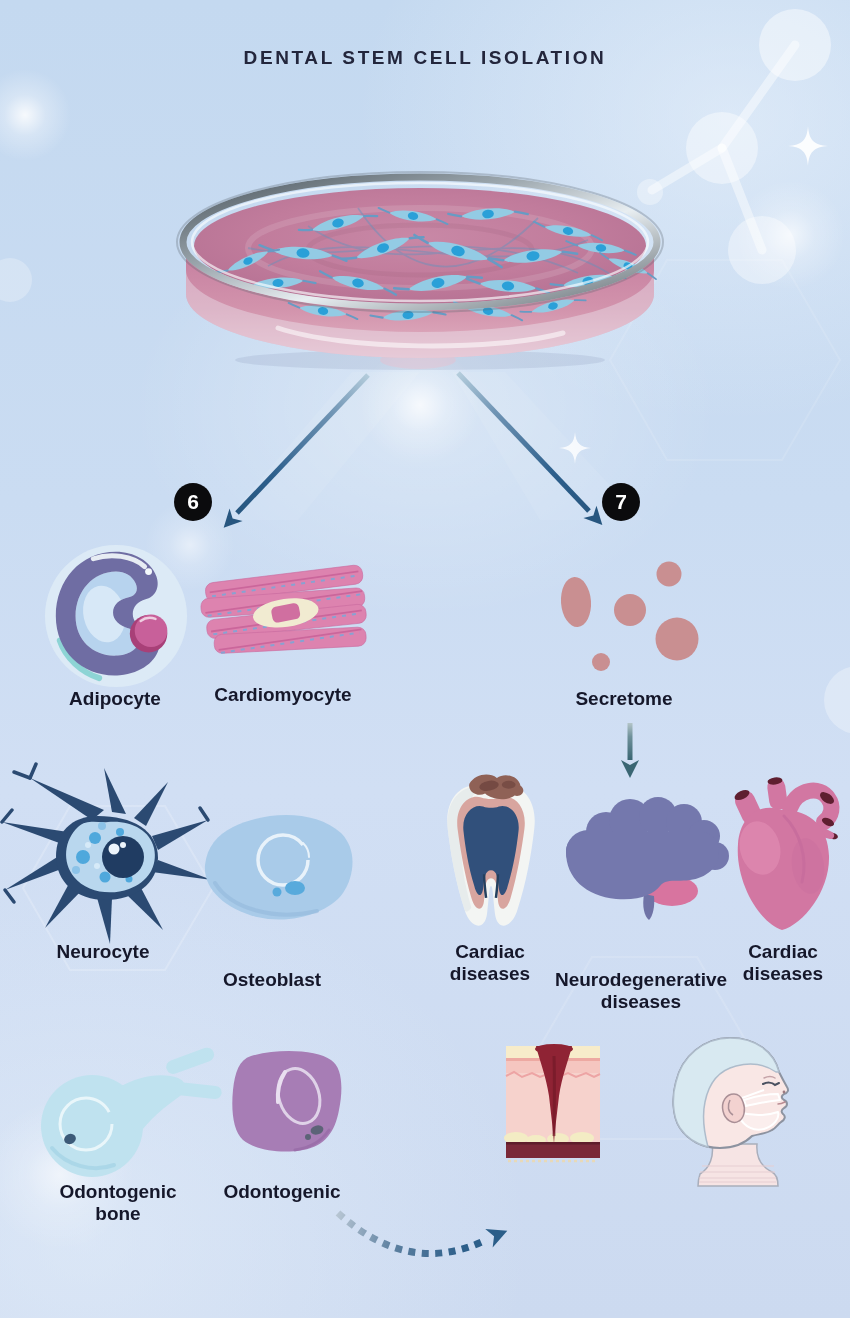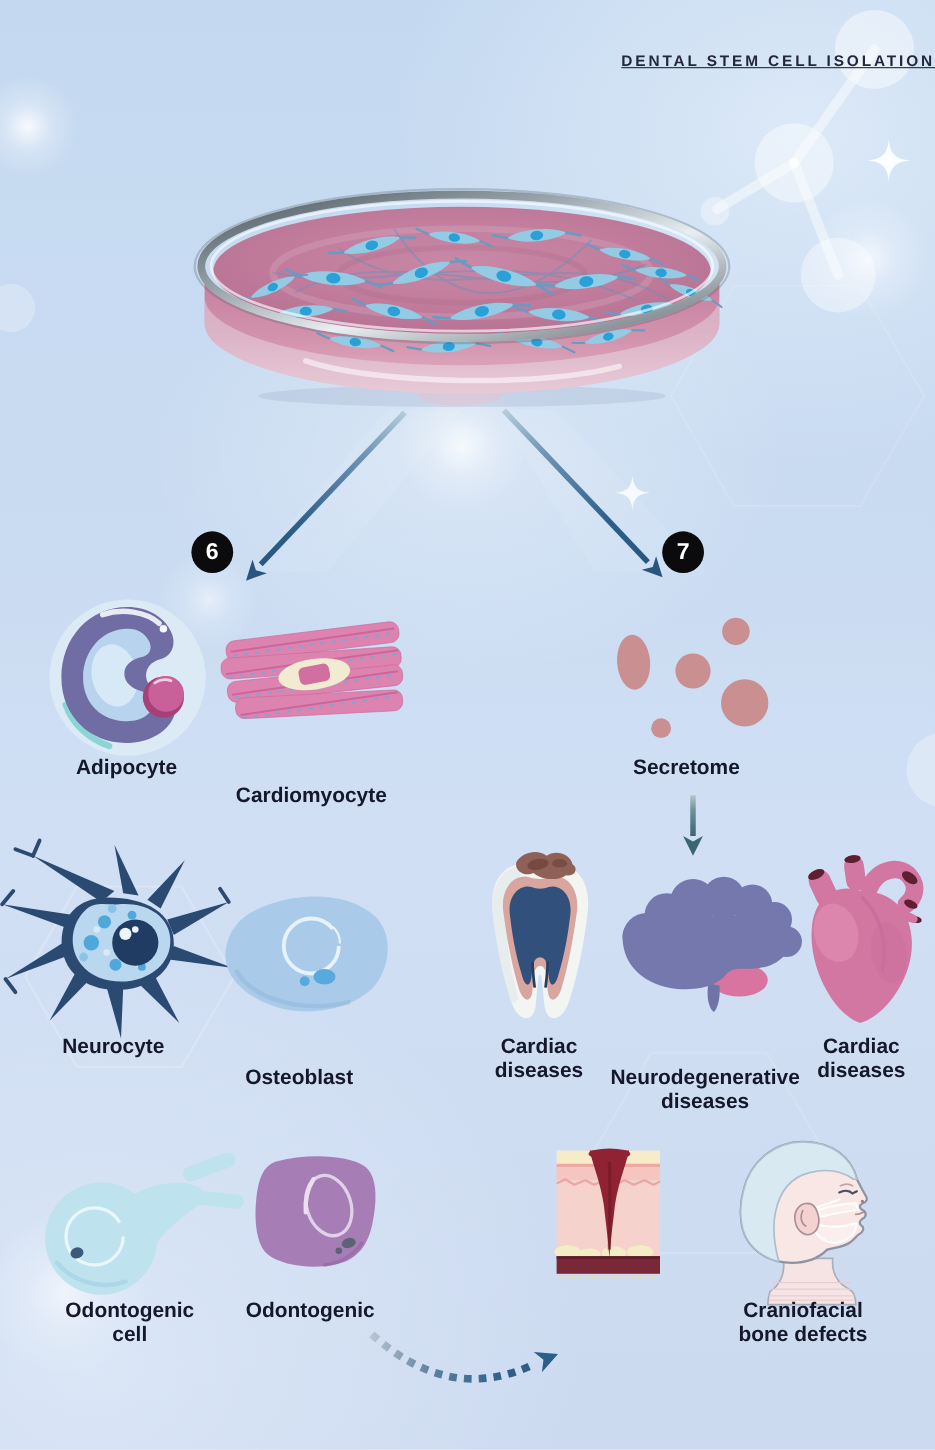--- a/index.html
+++ b/index.html
@@ -18,22 +18,22 @@
     position:relative;width:850px;height:1318px;overflow:hidden;
     font-family:"Liberation Sans",sans-serif;
     background:
       radial-gradient(420px 300px at 50% 31%, rgba(255,255,255,.30), rgba(255,255,255,0) 70%),
       radial-gradient(520px 420px at 86% 9%, rgba(238,245,253,.55), rgba(238,245,253,0) 72%),
       radial-gradient(620px 520px at 10% 94%, rgba(230,240,251,.55), rgba(230,240,251,0) 72%),
       linear-gradient(180deg, var(--background-top) 0%, #cadcf2 38%, #d1dff4 60%, var(--background-bottom) 100%);
   }
   .decor,.arrows{position:absolute;left:0;top:0;pointer-events:none;}
   .title{
-    position:absolute;left:0;right:0;top:47px;margin:0;text-align:right;
-    font-size:14px;font-weight:700;letter-spacing:2.6px;color:var(--title-text);text-decoration:underline;
+    position:absolute;left:0;right:0;top:47px;margin:0;text-align:center;
+    font-size:19px;font-weight:700;letter-spacing:2.6px;color:var(--title-text);
   }
   .badge{
     position:absolute;width:38px;height:38px;border-radius:50%;
     background:var(--badge-bg);color:var(--badge-text);
     display:flex;align-items:center;justify-content:center;
     font-size:21px;font-weight:700;
   }
   .label{
     position:absolute;text-align:center;color:var(--label-text);
     font-weight:700;font-size:19px;line-height:1.14;
@@ -421,21 +421,21 @@
     <path d="M70,68 C67,74 68,80 73,83" stroke="#a98f96" stroke-width="1.5" fill="none"></path>
     <path d="M103,52 C107,50 112,50 115,53 L119,51" stroke="#4a5160" stroke-width="2" fill="none" stroke-linecap="round"></path>
     <path d="M104,46 C108,44 112,44 115,46" stroke="#c5a3a8" stroke-width="1.5" fill="none" stroke-linecap="round"></path>
     <circle cx="124" cy="60" r="1.4" fill="#9c7a80"></circle>
     <path d="M118,72 C121,72 123,71 125,70" stroke="#b98b92" stroke-width="1.5" fill="none" stroke-linecap="round"></path>
   </svg>
 
   <div class="label" style="left:35px;top:688px;width:160px;">
     <span>Adipocyte</span>
   </div>
-  <div class="label" style="left:203px;top:713px;width:160px;">
+  <div class="label" style="left:203px;top:684px;width:160px;">
     <span>Cardiomyocyte</span>
   </div>
   <div class="label" style="left:544px;top:688px;width:160px;">
     <span>Secretome</span>
   </div>
 
   <div class="label" style="left:23px;top:941px;width:160px;">
     <span>Neurocyte</span>
   </div>
   <div class="label" style="left:192px;top:941px;width:160px;margin-top:28px;">
@@ -449,23 +449,19 @@
     <span>Neurodegenerative</span>
     <span>diseases</span>
   </div>
   <div class="label" style="left:703px;top:941px;width:160px;">
     <span>Cardiac</span>
     <span>diseases</span>
   </div>
 
   <div class="label" style="left:38px;top:1181px;width:160px;">
     <span>Odontogenic</span>
-    <span>cell</span>
+    <span>bone</span>
   </div>
   <div class="label" style="left:202px;top:1181px;width:160px;">
     <span>Odontogenic</span>
   </div>
-  <div class="label" style="left:650px;top:1181px;width:160px;">
-    <span>Craniofacial</span>
-    <span>bone defects</span>
-  </div>
 
 </div>
 
 </body></html>

